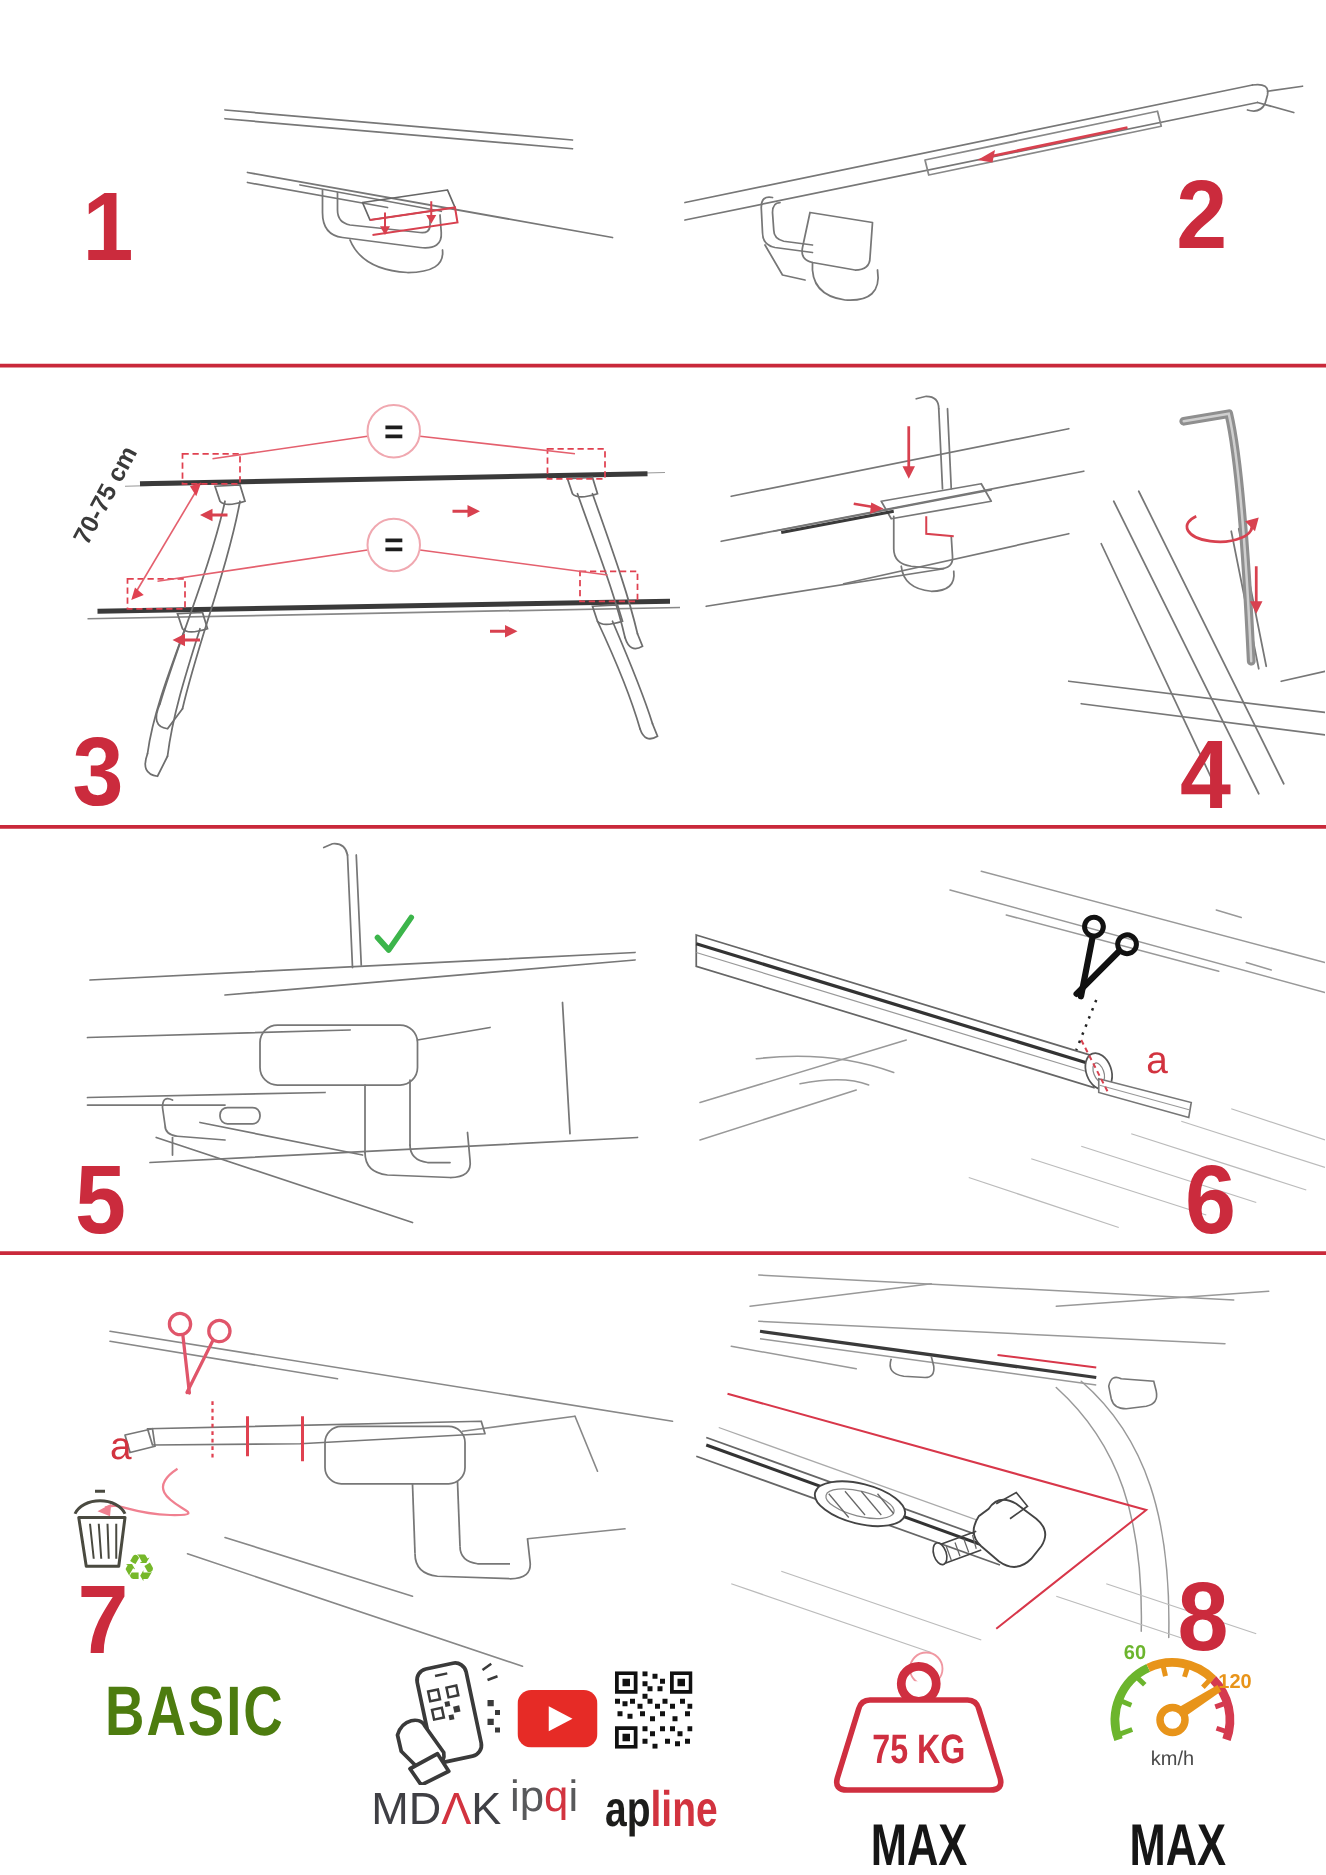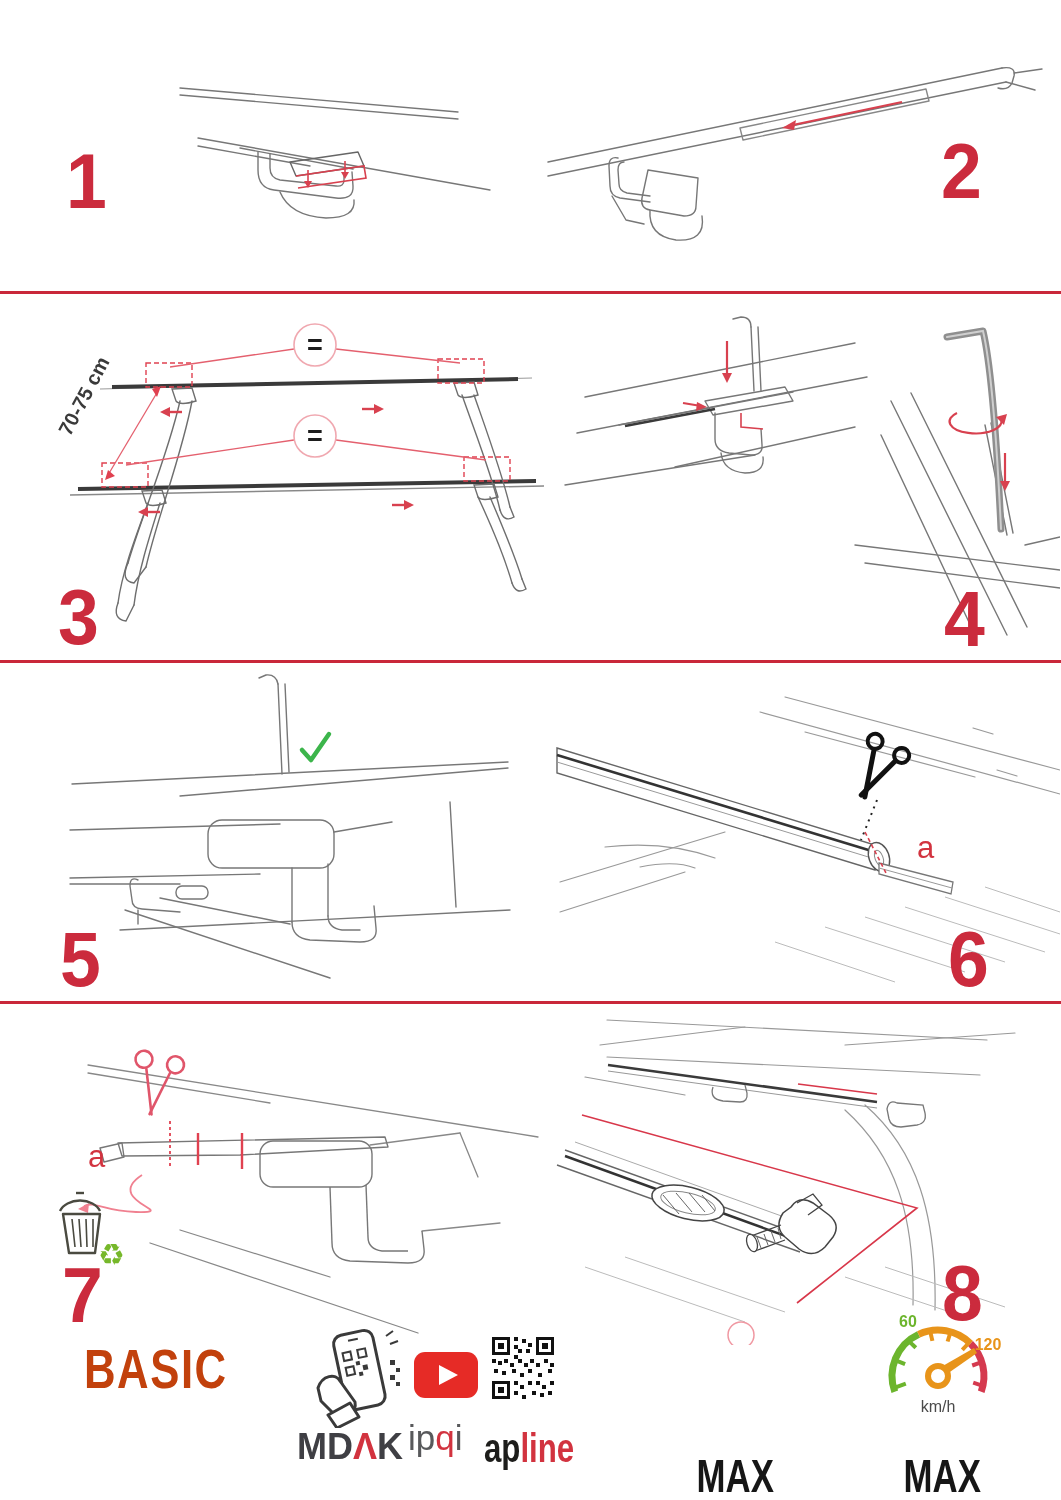--- a/index.html
+++ b/index.html
@@ -7,23 +7,23 @@
         font-family:"Liberation Sans",sans-serif;}
   .divider{position:absolute;left:0;width:1061px;height:3px;background:#c9283a;}
   .num{position:absolute;color:#cb2b3d;font-size:78px;line-height:1;font-weight:700;
        transform:scaleX(.94);transform-origin:left top;}
   .panel{position:absolute;}
   .panel svg{display:block;}
   text{font-family:"Liberation Sans",sans-serif;}
   .cond{display:inline-block;transform:scaleX(.74);transform-origin:center;}
   .condL{display:inline-block;transform:scaleX(.78);transform-origin:left center;}
   .basic{position:absolute;left:84px;top:1336px;font-size:56px;font-weight:700;
-         color:#c2410c;letter-spacing:2px;}
+         color:#4d7c0f;letter-spacing:2px;}
   .accpart{position:absolute;left:66px;top:1420px;font-size:37px;font-weight:700;letter-spacing:0;}
-  .mdak{position:absolute;left:297px;top:1426px;font-size:36px;font-weight:700;color:#3f3f44;}
+  .mdak{position:absolute;left:297px;top:1426px;font-size:36px;font-weight:400;color:#3f3f44;}
   .ipqi{position:absolute;left:408px;top:1418px;font-size:35px;font-weight:400;color:#58595b;text-align:right;}
   .apline{position:absolute;left:484px;top:1416px;font-size:40px;font-weight:700;color:#1d1d1b;margin-top:10px;}
   .maxlbl{position:absolute;font-size:47px;font-weight:700;color:#161616;text-align:center;}
   .red{color:#d2333f;}
 </style>
 </head>
 <body>
 
 <div class="page">
 
@@ -448,20 +448,27 @@
       <rect x="48" y="56" width="4" height="4"></rect>
         <rect x="56" y="54" width="4" height="4"></rect>
     </svg>
   </div>
   <div class="apline">
     <span class="condL">
       <span>ap</span><span class="red">line</span>
     </span>
   </div>
 
+  <div class="panel" style="left:662px;top:1326px;">
+    <svg width="146" height="122" viewBox="0 0 146 122">
+      <circle cx="73" cy="21" r="14" fill="none" stroke="#cf2f40" stroke-width="7"></circle>
+      <path d="M34,34 L112,34 Q119,34 121,41 L138,96 Q141,106 130,106 L16,106 Q5,106 8,96 L25,41 Q27,34 34,34 Z" fill="#fff" stroke="#cf2f40" stroke-width="4.5" stroke-linejoin="round"></path>
+      <text transform="translate(73,84) scale(0.78,1)" text-anchor="middle" font-size="33" font-weight="bold" fill="#cf2f40">75 KG</text>
+    </svg>
+  </div>
   <div class="maxlbl" style="left:662px;top:1448px;width:146px;">
     <span class="cond">MAX</span>
   </div>
 
   <div class="panel" style="left:878px;top:1306px;">
     <svg width="128" height="112" viewBox="0 0 128 112">
       <path d="M16.8,85.7 A46,46 0 0 1 40.6,28.3" fill="none" stroke="#6cb52d" stroke-width="7"></path>
       <path d="M40.6,28.3 A46,46 0 0 1 92.5,37.5" fill="none" stroke="#e8941a" stroke-width="7"></path>
       <path d="M92.5,37.5 A46,46 0 0 1 103.2,85.7" fill="none" stroke="#d53a4f" stroke-width="7"></path>
       <g stroke-width="4">

